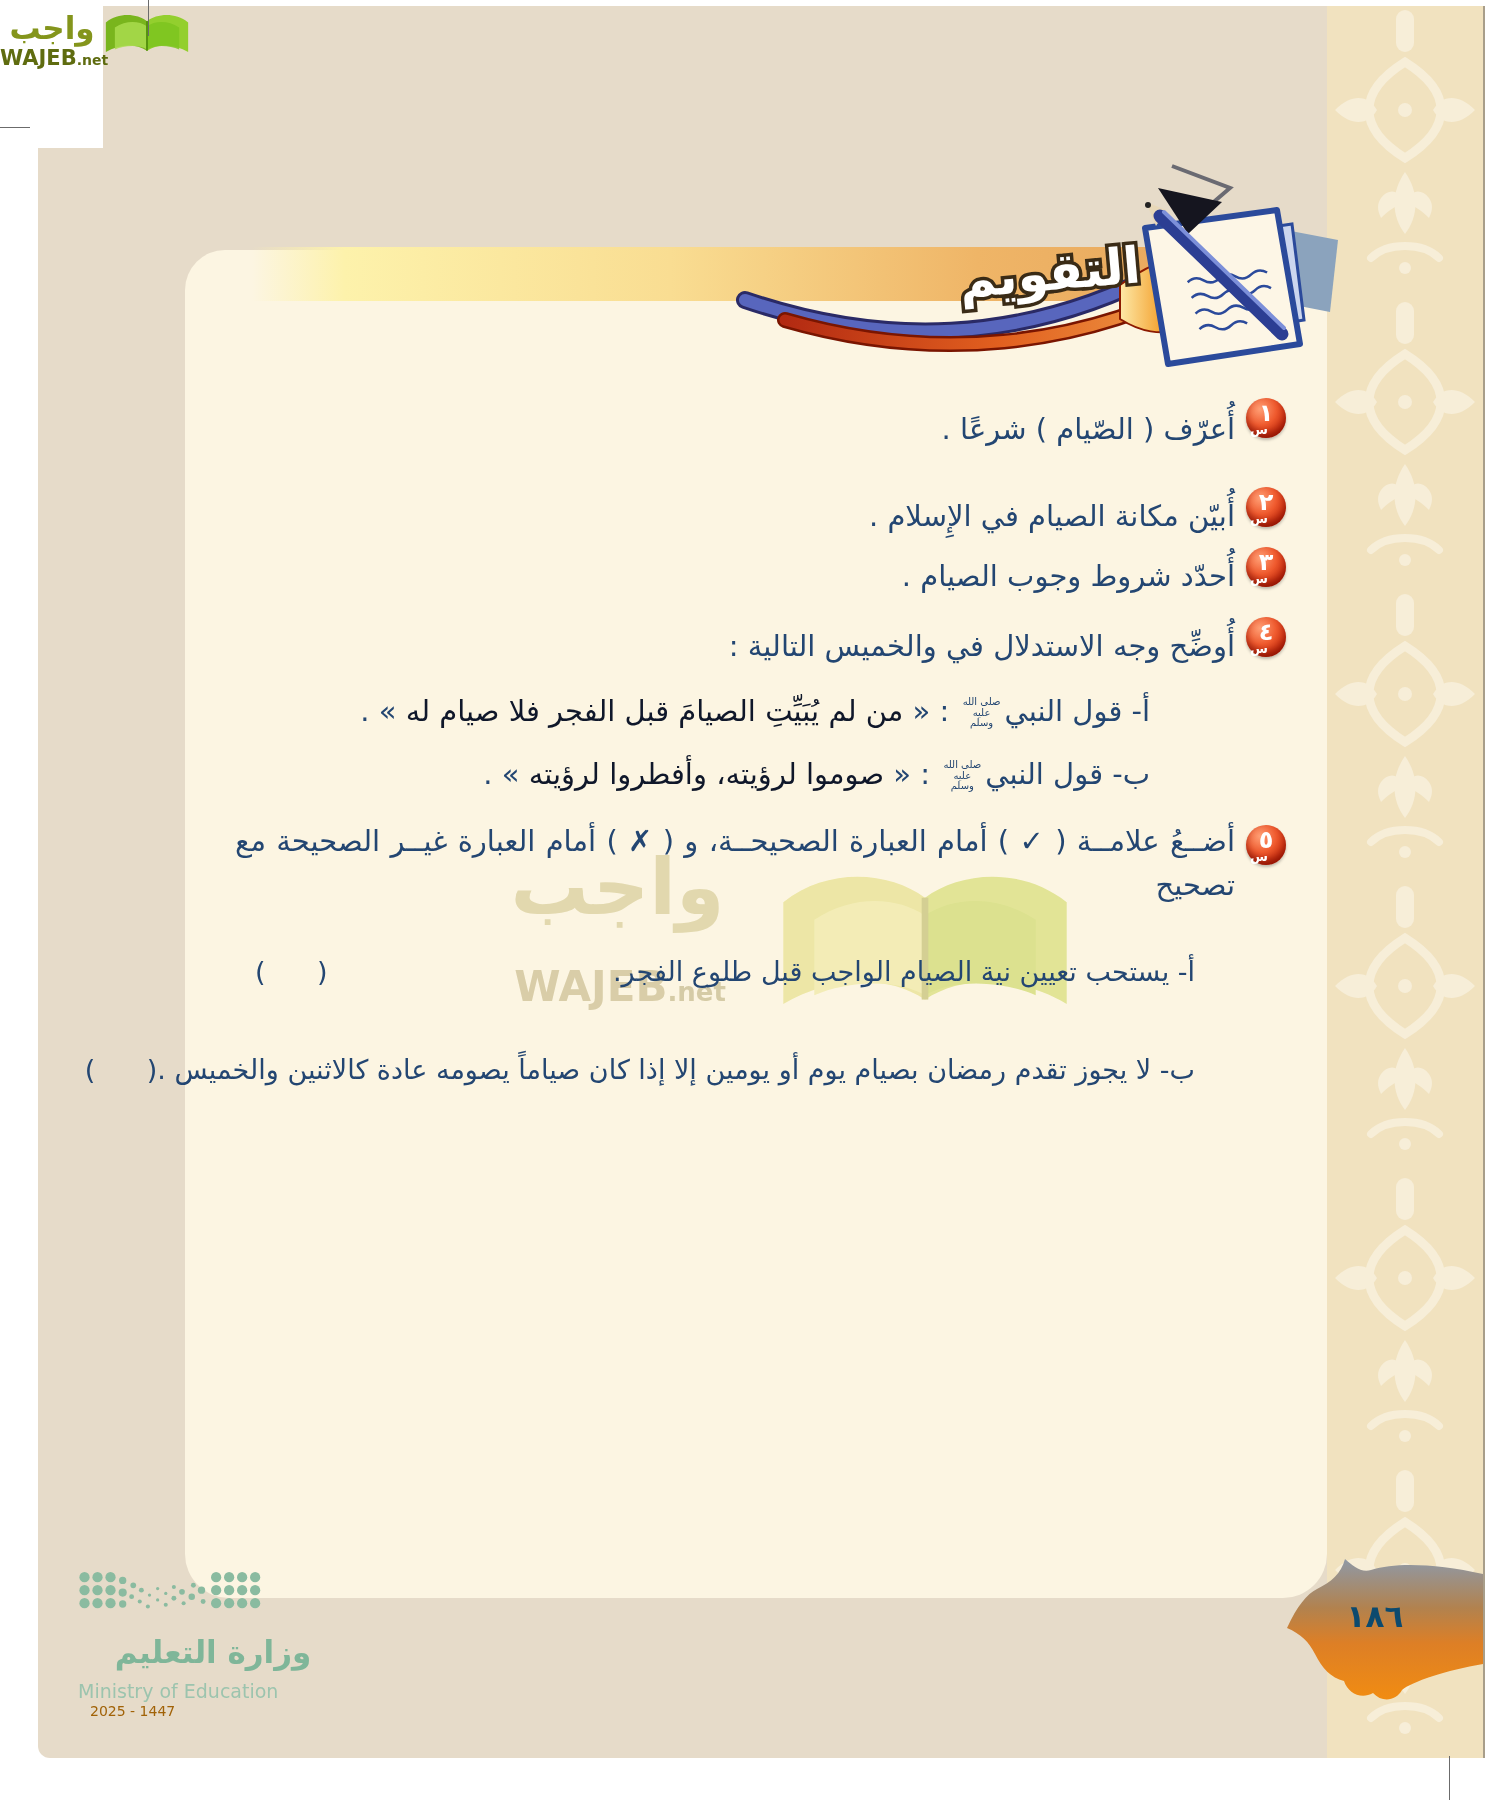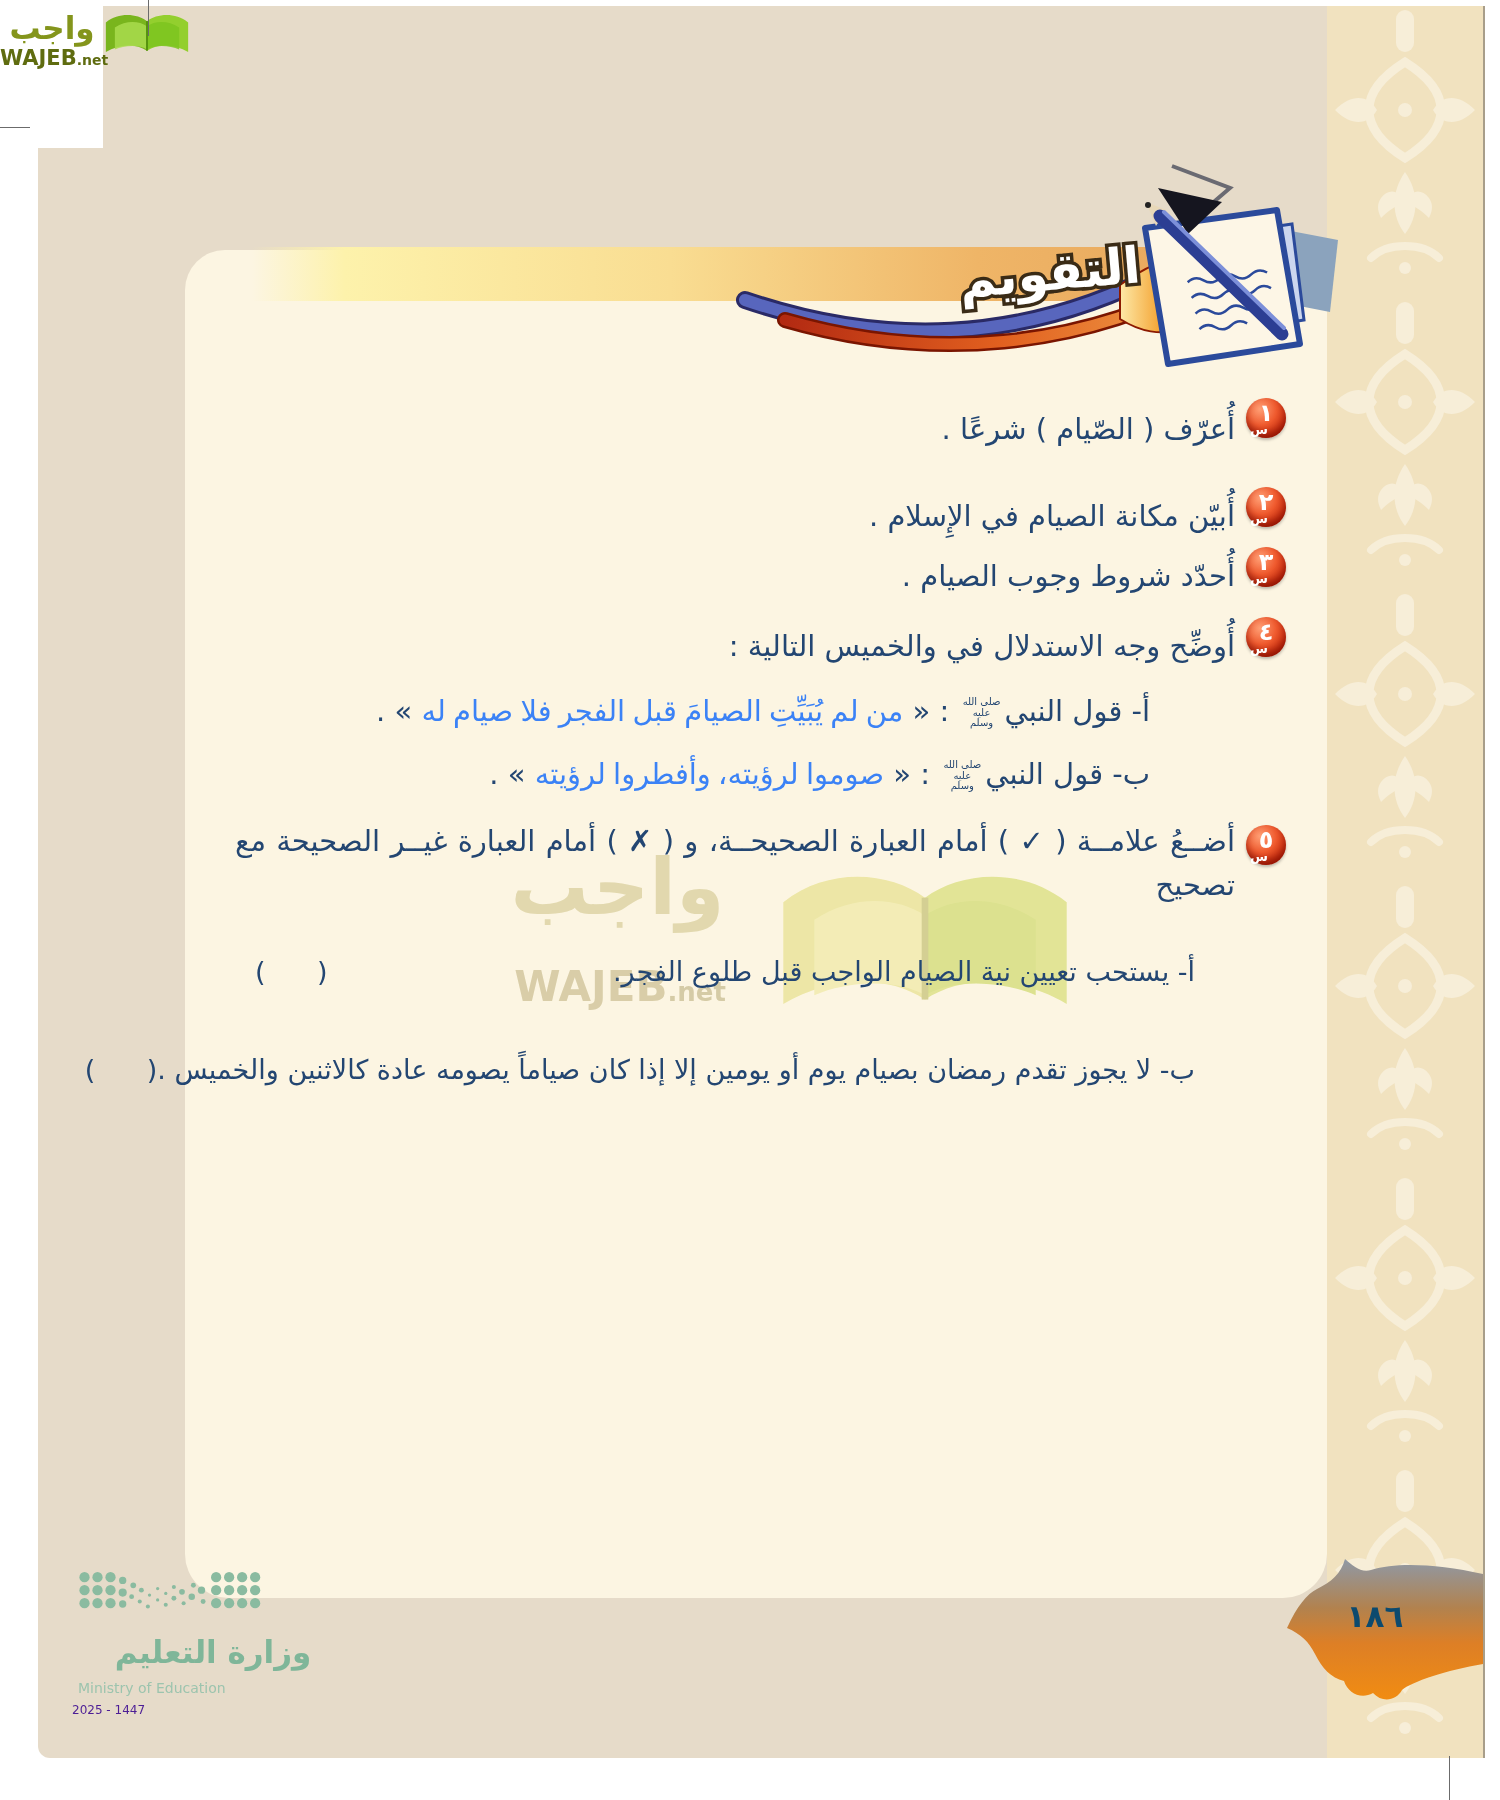--- a/index.html
+++ b/index.html
@@ -31,36 +31,36 @@
   
   .q-text{font-size:29px;color:#234672;direction:rtl;text-align:right;line-height:1.5;white-space:nowrap;}
   .q-wrap{white-space:normal;text-align:justify;text-align-last:justify;}
   .badge{width:40px;height:40px;border-radius:50%;color:#fff;
     background:radial-gradient(circle at 35% 28%, #ff9f75 0%, #ef5a2e 42%, #c02508 78%, #9c1a04 100%);
     box-shadow:0 2px 3px rgba(0,0,0,.25), inset 0 -5px 7px rgba(110,8,0,.55);}
   .badge .num{position:absolute;left:0;top:3px;width:100%;text-align:center;font-size:24px;font-weight:bold;line-height:1;}
   .badge .letter{position:absolute;left:4px;bottom:1px;font-size:13px;font-weight:bold;}
   .pbuh{display:inline-block;width:40px;font-size:10px;line-height:1.08;text-align:center;
         vertical-align:middle;color:#234672;white-space:normal;margin:0 3px;}
-  .hadith{color:#3b82f6;font-family:Liberation Serif, serif;}
+  .hadith{color:#0f172a;}
   .stmt{display:flex;direction:rtl;justify-content:space-between;align-items:center;font-size:27px;
         color:#234672;line-height:1.5;}
   .stmt .txt{white-space:nowrap;}
   .answer{white-space:pre;font-size:27px;color:#234672;}
 
   
   .wm{opacity:.85;}
   .wm-ar{left:500px;top:845px;width:235px;text-align:center;font-size:78px;font-weight:bold;color:#ded4a6;direction:rtl;line-height:1.1;}
   .wm-site{left:490px;top:962px;width:260px;text-align:center;color:#d3c79e;font-weight:800;font-size:42px;}
   .wm-site .net{font-size:26px;font-weight:700;color:#cfc49c;}
 
   
   .min-ar{left:70px;top:1634px;width:210px;text-align:center;font-size:31px;font-weight:bold;color:#7fb699;direction:rtl;margin-left:38px;}
-  .min-en{left:78px;top:1680px;width:260px;font-size:14px;color:#9cc4ae;}
-  .min-yr{left:72px;top:1703px;width:260px;font-size:12px;color:#4c1d95;}
+  .min-en{left:78px;top:1680px;width:260px;font-size:19px;color:#9cc4ae;}
+  .min-yr{left:90px;top:1703px;width:260px;font-size:14px;color:#a16207;}
 
   
   .pagenum{left:1332px;top:1598px;width:86px;text-align:center;font-size:31px;font-weight:bold;color:#0c4a6e;}
 </style>
 </head>
 <body>
 
 <div id="screen">
 
   <div class="abs page-bg"></div>

